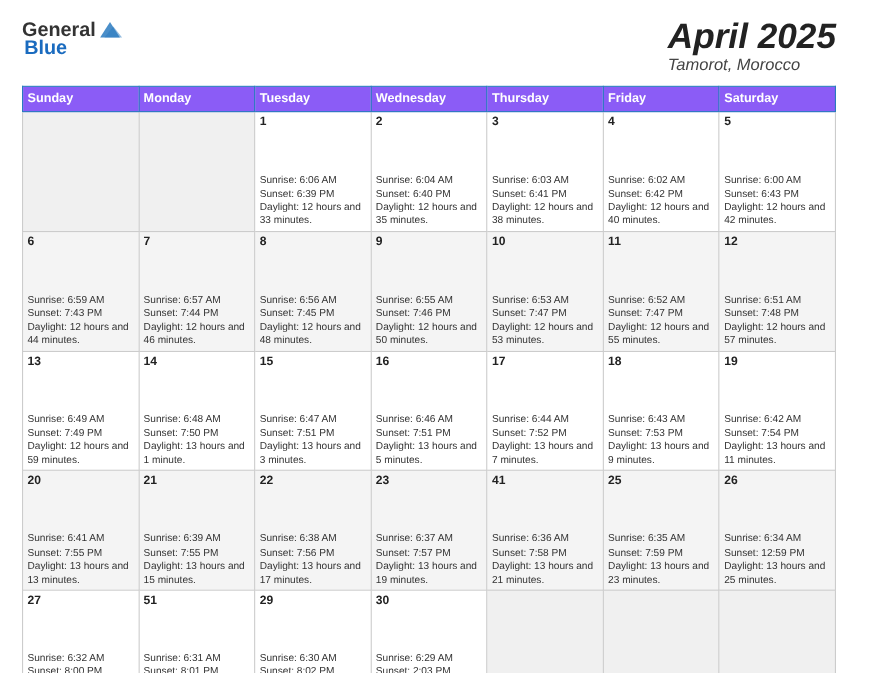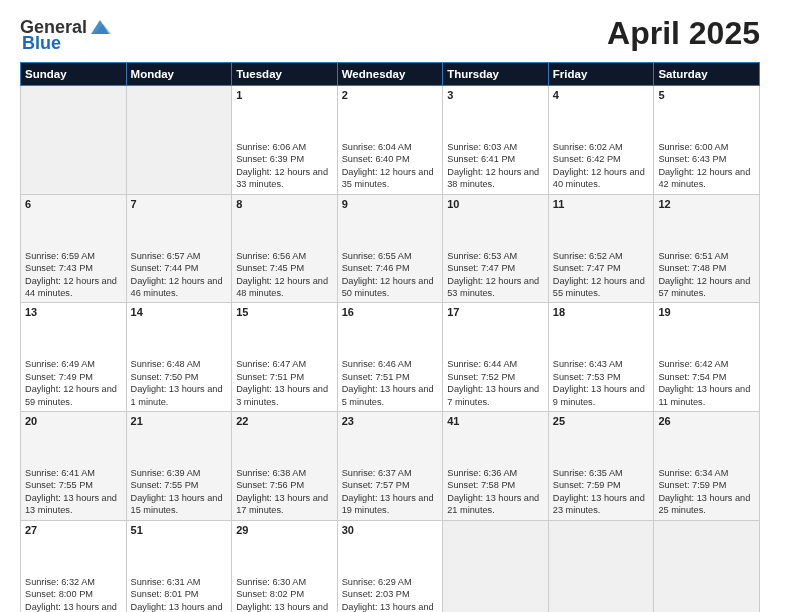--- a/index.html
+++ b/index.html
@@ -39,38 +39,39 @@
       color: #1a6bbf;
       line-height: 1;
     }
     .logo-icon {
       width: 22px;
       height: 22px;
       margin-left: 2px;
     }
     .title-block {
       text-align: left;
+      font-style: italic;
     }
     .month-title {
       font-size: 32px;
       font-weight: bold;
       color: #222;
       line-height: 1.1;
     }
     .location-title {
       font-size: 15px;
       color: #444;
     }
     .calendar-table {
       width: 100%;
       border-collapse: collapse;
       flex: 1;
     }
     .calendar-table thead tr th {
-      background: #0f172a;
+      background: #8b5cf6;
       color: #fff;
       font-size: 11.5px;
       font-weight: bold;
       padding: 5px 4px;
       text-align: left;
       border: 1px solid #2a7abf;
     }
     .calendar-table tbody tr td {
       border: 1px solid #ccc;
       vertical-align: top;
@@ -116,20 +117,21 @@
           <svg class="logo-icon" viewBox="0 0 22 22" xmlns="http://www.w3.org/2000/svg">
             <polygon points="2,18 11,4 20,18" fill="#2a7abf" opacity="0.85"></polygon>
             <polygon points="6,18 14,8 22,18" fill="#2a7abf" opacity="0.5"></polygon>
           </svg>
         </div>
         <span class="logo-text-blue" style="margin-top:-4px;margin-left:2px;">Blue</span>
       </div>
     </div>
     <div class="title-block">
       <div class="month-title">April 2025</div>
+      <div class="location-title">Tamorot, Morocco</div>
     </div>
   </div>
 
   <table class="calendar-table">
     <thead>
       <tr>
       <th>Sunday</th>
           <th>Monday</th>
           <th>Tuesday</th>
           <th>Wednesday</th>
@@ -294,21 +296,21 @@
           </td>
           <td>
             <span class="day-num">25</span>
             <div class="day-info">Sunrise: 6:35 AM
 Sunset: 7:59 PM
 Daylight: 13 hours and 23 minutes.</div>
           </td>
           <td>
             <span class="day-num">26</span>
             <div class="day-info">Sunrise: 6:34 AM
-Sunset: 7:59 PM
+Sunset: 12:59 PM
 Daylight: 13 hours and 25 minutes.</div>
           </td>
         </tr>
         <tr>
           <td>
             <span class="day-num">27</span>
             <div class="day-info">Sunrise: 6:32 AM
 Sunset: 8:00 PM
 Daylight: 13 hours and 27 minutes.</div>
           </td>

